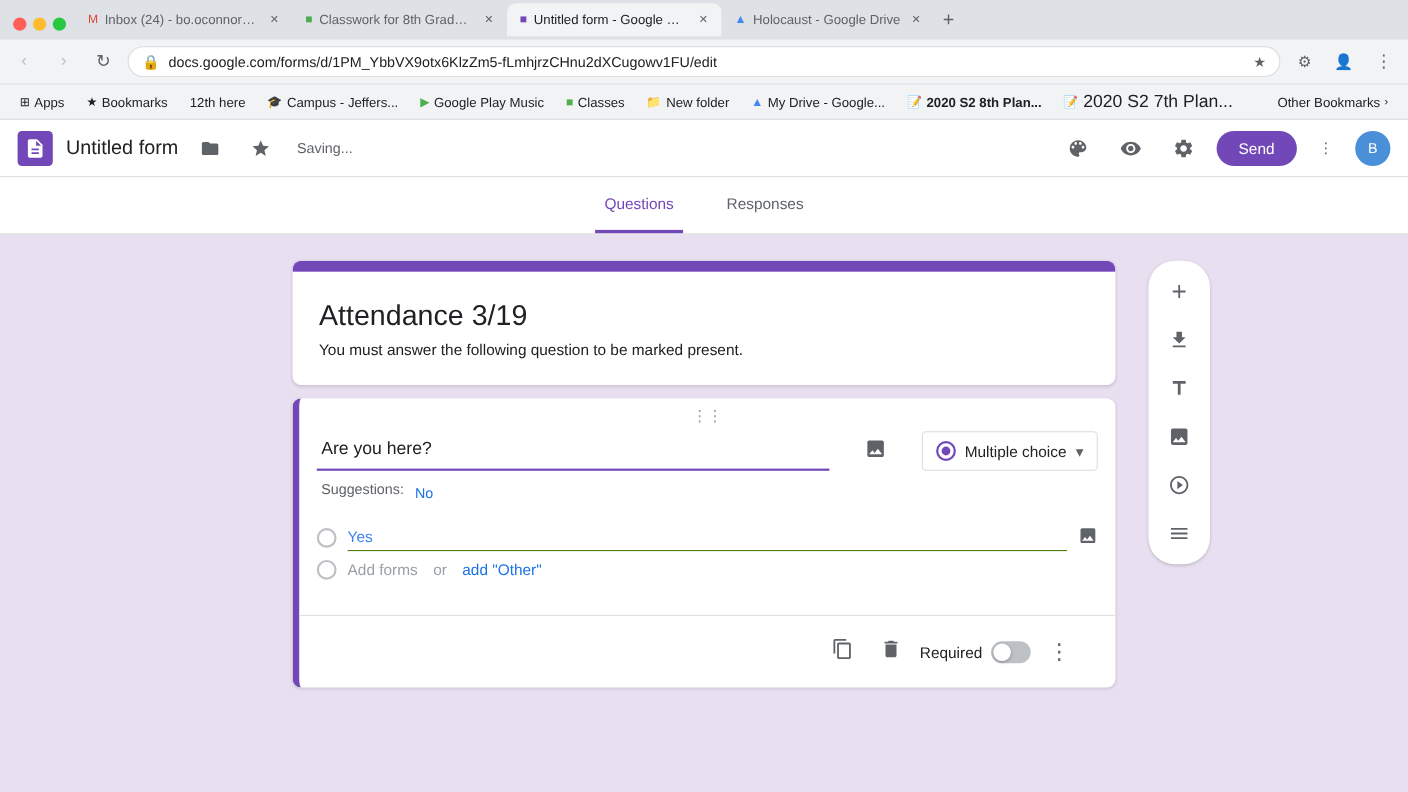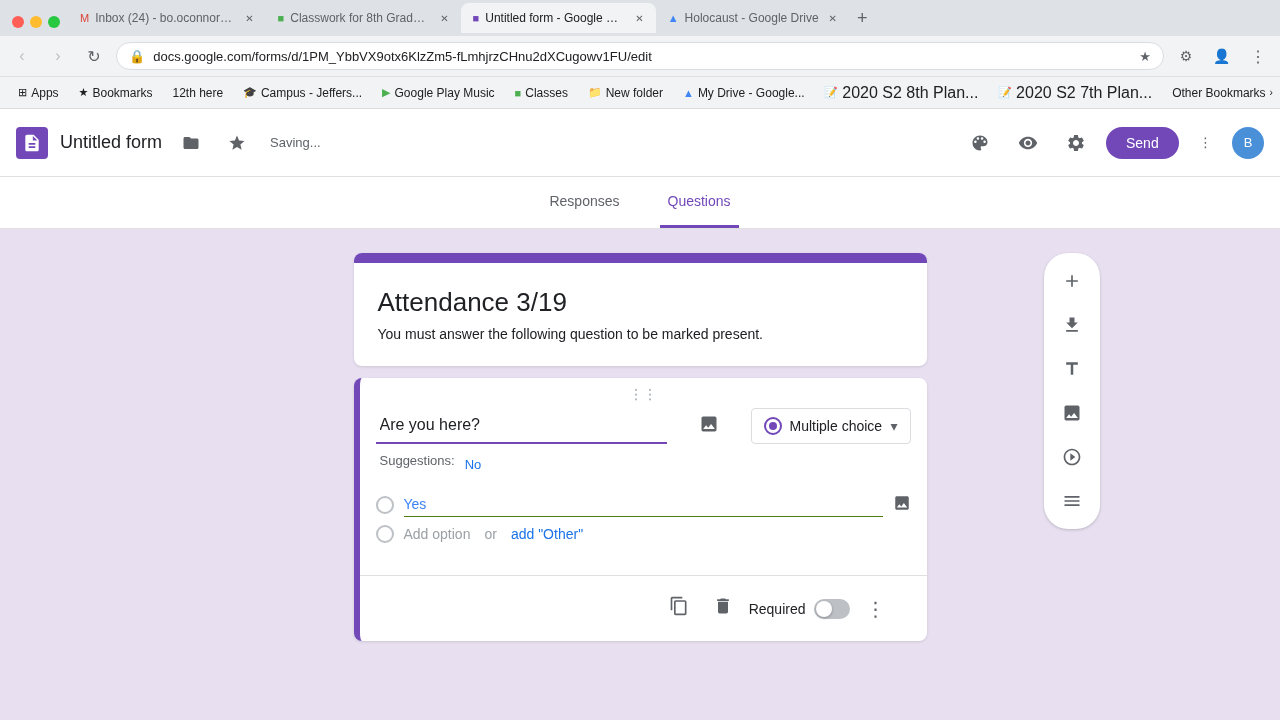--- a/index.html
+++ b/index.html
@@ -19,37 +19,37 @@
 
     .top-bar { display: flex; align-items: center; height: 40px; padding: 0 8px; gap: 8px; }
     .nav-btn { background: none; border: none; color: #5f6368; font-size: 16px; cursor: pointer; padding: 4px 6px; border-radius: 50%; width: 28px; height: 28px; display: flex; align-items: center; justify-content: center; }
     .nav-btn.disabled { color: #bdc1c6; cursor: default; }
     .address-bar { flex: 1; display: flex; align-items: center; background: white; border: 1px solid #dadce0; border-radius: 20px; height: 28px; padding: 0 12px; font-size: 13px; color: #202124; gap: 8px; }
     .address-bar span { color: #202124; font-size: 13px; }
     .bookmark-bar { display: flex; align-items: center; height: 32px; padding: 0 10px; gap: 4px; border-top: 1px solid #e0e0e0; }
     .bookmark-item { font-size: 12px; color: #202124; padding: 2px 8px; border-radius: 4px; cursor: pointer; white-space: nowrap; display: flex; align-items: center; gap: 4px; }
 
     
-    .app-header { background: white; display: flex; align-items: center; height: 68px; padding: 0 16px; border-bottom: 1px solid #e0e0e0; gap: 12px; }
+    .app-header { background: white; display: flex; align-items: center; height: 52px; padding: 0 16px; border-bottom: 1px solid #e0e0e0; gap: 12px; }
     .forms-logo { width: 32px; height: 32px; background: #7248b9; border-radius: 4px; display: flex; align-items: center; justify-content: center; }
     .forms-logo svg { width: 20px; height: 20px; fill: white; }
     .app-title { font-size: 18px; color: #202124; font-weight: 400; }
     .header-icon-btn { background: none; border: none; cursor: pointer; padding: 8px; border-radius: 50%; color: #5f6368; display: flex; align-items: center; justify-content: center; }
     .saving-text { font-size: 13px; color: #5f6368; margin-left: 4px; }
     .spacer { flex: 1; }
     .send-btn { background: #7248b9; color: white; border: none; border-radius: 20px; padding: 8px 20px; font-size: 14px; font-weight: 500; cursor: pointer; }
 
     
     .form-tabs { display: flex; justify-content: center; gap: 32px; padding: 0; background: white; border-bottom: 1px solid #e0e0e0; }
     .form-tab { padding: 16px 8px; font-size: 14px; color: #5f6368; cursor: pointer; border-bottom: 3px solid transparent; }
     .form-tab.active { color: #7248b9; border-bottom: 3px solid #7248b9; font-weight: 500; }
 
     
     .main-content { display: flex; justify-content: center; padding: 24px 0; background: #e8e0f0; min-height: 500px; position: relative; }
-    .form-container { width: 573px; }
+    .form-container { width: 748px; }
 
     
     .form-header-card { background: white; border-radius: 8px; overflow: hidden; margin-bottom: 12px; box-shadow: 0 1px 3px rgba(0,0,0,0.12); }
     .form-header-banner { height: 10px; background: #7248b9; }
     .form-header-content { padding: 24px; }
     .form-title { font-size: 26px; color: #202124; font-weight: 400; margin-bottom: 8px; }
     .form-desc { font-size: 14px; color: #202124; }
 
     
     .question-card { background: white; border-radius: 8px; box-shadow: 0 1px 3px rgba(0,0,0,0.12); border-left: 6px solid #7248b9; position: relative; }
@@ -165,21 +165,21 @@
     <div class="bookmark-item">
       <span style="font-size:11px;">📁</span>
       <span style="font-size:12px;">New folder</span>
     </div>
     <div class="bookmark-item">
       <span style="color:#4285f4; font-size:11px;">▲</span>
       <span style="font-size:12px;">My Drive - Google...</span>
     </div>
     <div class="bookmark-item">
       <span style="color:#4285f4; font-size:11px;">📝</span>
-      <span style="font-size:16px;">2020 S2 8th Plan...</span>
+      <span style="font-size:12px;font-weight:bold;">2020 S2 8th Plan...</span>
     </div>
     <div class="bookmark-item">
       <span style="color:#4285f4; font-size:11px;">📝</span>
       <span style="font-size:16px;">2020 S2 7th Plan...</span>
     </div>
     <div style="margin-left:auto;">
       <div class="bookmark-item">
         <span style="font-size:12px;">Other Bookmarks</span>
         <span style="font-size:10px;">›</span>
       </div>
@@ -220,22 +220,22 @@
     <svg width="20" height="20" viewBox="0 0 24 24" fill="#5f6368">
         <path d="M19.14 12.94c.04-.3.06-.61.06-.94 0-.32-.02-.64-.07-.94l2.03-1.58c.18-.14.23-.41.12-.61l-1.92-3.32c-.12-.22-.37-.29-.59-.22l-2.39.96c-.5-.38-1.03-.7-1.62-.94l-.36-2.54c-.04-.24-.24-.41-.48-.41h-3.84c-.24 0-.43.17-.47.41l-.36 2.54c-.59.24-1.13.57-1.62.94l-2.39-.96c-.22-.08-.47 0-.59.22L2.74 8.87c-.12.21-.08.47.12.61l2.03 1.58c-.05.3-.09.63-.09.94s.02.64.07.94l-2.03 1.58c-.18.14-.23.41-.12.61l1.92 3.32c.12.22.37.29.59.22l2.39-.96c.5.38 1.03.7 1.62.94l.36 2.54c.05.24.24.41.48.41h3.84c.24 0 .44-.17.47-.41l.36-2.54c.59-.24 1.13-.56 1.62-.94l2.39.96c.22.08.47 0 .59-.22l1.92-3.32c.12-.22.07-.47-.12-.61l-2.01-1.58zM12 15.6c-1.98 0-3.6-1.62-3.6-3.6s1.62-3.6 3.6-3.6 3.6 1.62 3.6 3.6-1.62 3.6-3.6 3.6z"></path>
       </svg>
   </button>
   <button class="send-btn">Send</button>
   <button class="header-icon-btn">⋮</button>
   <div class="avatar">B</div>
 </div>
 
 <div class="form-tabs">
+  <div class="form-tab active">Questions</div>
   <div class="form-tab">Responses</div>
-  <div class="form-tab active">Questions</div>
 </div>
 
 <div class="main-content">
   <div class="form-container">
 
     <div class="form-header-card">
       <div class="form-header-banner"></div>
       <div class="form-header-content">
         <div class="form-title">Attendance 3/19</div>
         <div class="form-desc">You must answer the following question to be marked present.</div>
@@ -273,21 +273,21 @@
           <input class="option-text" type="text" value="Yes" style="">
           <button class="option-img-btn">
             <svg width="18" height="18" viewBox="0 0 24 24" fill="#5f6368">
                 <path d="M21 19V5c0-1.1-.9-2-2-2H5c-1.1 0-2 .9-2 2v14c0 1.1.9 2 2 2h14c1.1 0 2-.9 2-2zM8.5 13.5l2.5 3.01L14.5 12l4.5 6H5l3.5-4.5z"></path>
               </svg>
           </button>
         </div>
 
         <div class="add-option-row">
           <div class="add-option-radio"></div>
-          <span class="add-option-text">Add option</span>
+          <span class="add-option-text">Add forms</span>
           <span class="add-option-text" style="margin-left:4px; margin-right:4px;">or</span>
           <a class="add-other-link" href="#">add "Other"</a>
         </div>
       </div>
 
       <div class="card-footer">
         <button class="footer-icon-btn" title="Duplicate">
           <svg width="20" height="20" viewBox="0 0 24 24" fill="#5f6368">
               <path d="M16 1H4c-1.1 0-2 .9-2 2v14h2V3h12V1zm3 4H8c-1.1 0-2 .9-2 2v14c0 1.1.9 2 2 2h11c1.1 0 2-.9 2-2V7c0-1.1-.9-2-2-2zm0 16H8V7h11v14z"></path>
             </svg>

